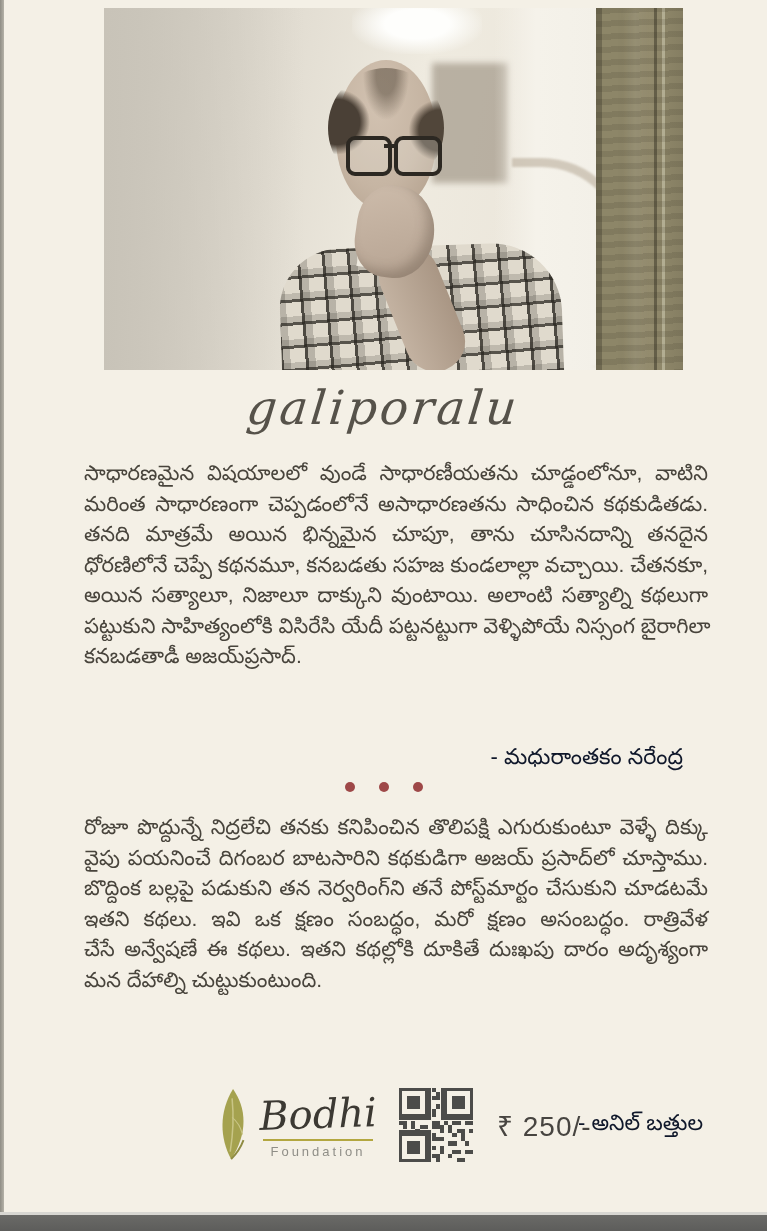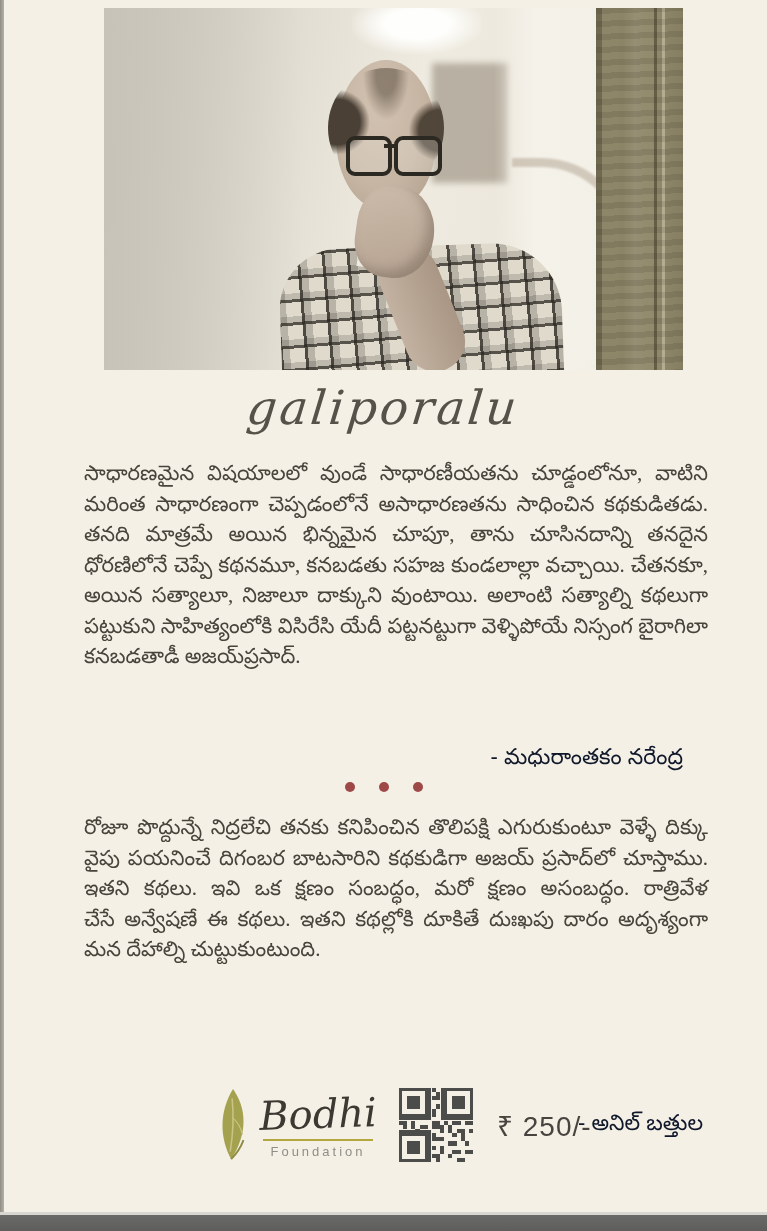--- a/index.html
+++ b/index.html
@@ -68,21 +68,21 @@
 
   
   .title-row{position:absolute;left:0;top:384px;width:767px;display:flex;
     justify-content:center;align-items:baseline;gap:16px;}
   .title-script{font-family:"DejaVu Serif", serif;font-style:italic;font-size:47px;
     color:#56524a;letter-spacing:3px;transform:skewX(-6deg);line-height:1;}
   .title-author{font-size:29px;color:#3d3a35;letter-spacing:.5px;}
 
   
   .blurb{position:absolute;left:84px;width:624px;color:#48443c;
-    font-size:21px;line-height:30.5px;font-family:Liberation Serif, serif;}
+    font-size:21px;line-height:30.5px;}
   #blurb1{top:458px;}
   #blurb2{top:812px;}
   .tline{text-align:justify;text-align-last:justify;white-space:nowrap;}
   .tline.last{text-align-last:left;}
   .attribution{position:absolute;font-size:22px;color:#0f172a;}
   #attr1{top:744px;right:84px;}
   #attr2{top:1088px;right:64px;margin-top:22px;}
 
   .dots{position:absolute;left:0;top:782px;width:767px;display:flex;justify-content:center;gap:24px;}
   .dots i{width:10px;height:10px;border-radius:50%;background:#9e4848;display:block;}
@@ -146,20 +146,21 @@
 <div class="dots">
   <i></i>
   <i></i>
   <i></i>
 </div>
 
 <div class="blurb" id="blurb2">
 
 <div class="tline">రోజూ పొద్దున్నే నిద్రలేచి తనకు కనిపించిన తొలిపక్షి ఎగురుకుంటూ వెళ్ళే దిక్కు</div>
     <div class="tline">వైపు పయనించే దిగంబర బాటసారిని కథకుడిగా అజయ్ ప్రసాద్‌లో చూస్తాము.</div>
+    <div class="tline">బొద్దింక బల్లపై పడుకుని తన నెర్వరింగ్‌ని తనే పోస్ట్‌మార్టం చేసుకుని చూడటమే</div>
     <div class="tline">ఇతని కథలు. ఇవి ఒక క్షణం సంబద్ధం, మరో క్షణం అసంబద్ధం. రాత్రివేళ</div>
     <div class="tline">చేసే అన్వేషణే ఈ కథలు. ఇతని కథల్లోకి దూకితే దుఃఖపు దారం అదృశ్యంగా</div>
     <div class="tline last">మన దేహాల్ని చుట్టుకుంటుంది.</div>
   </div>
 <div class="attribution" id="attr2">- అనిల్ బత్తుల</div>
 
 <div class="footer">
   <svg class="leaf" viewBox="0 0 40 84">
     <path d="M19 4 C 33 24, 35 50, 17 78 C 5 56, 4 28, 19 4 Z" fill="#a5a24f"></path>
     <path d="M18 14 C 20 34, 19 52, 16 70" stroke="#c9c586" stroke-width="1.6" fill="none"></path>

